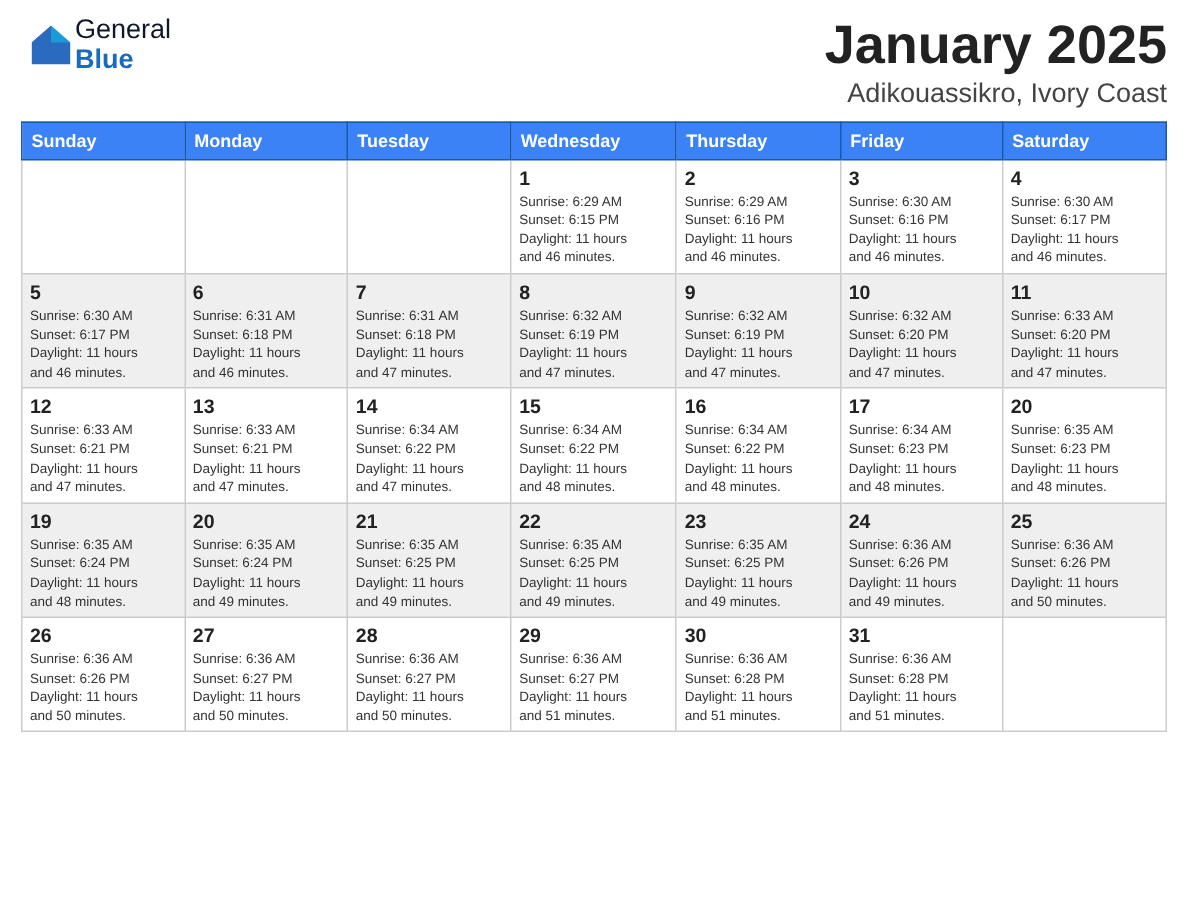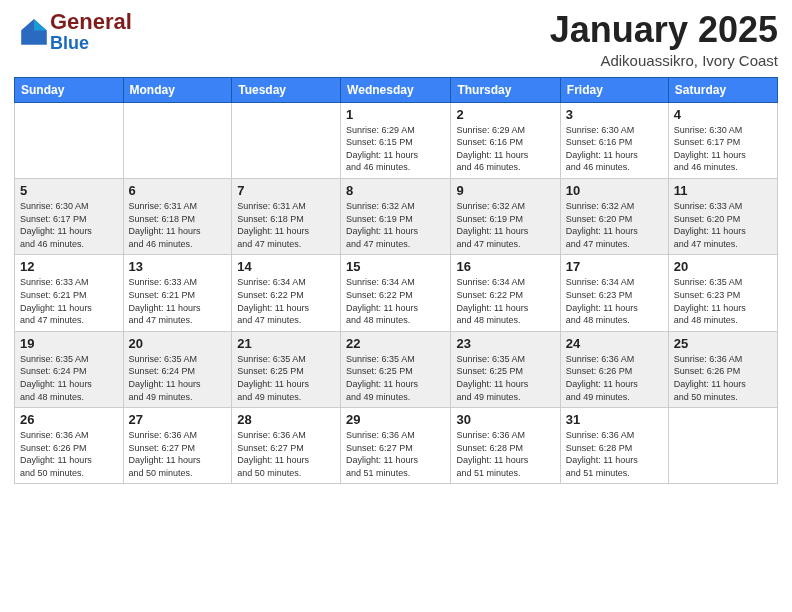--- a/index.html
+++ b/index.html
@@ -26,23 +26,23 @@
       display: flex;
       align-items: center;
       gap: 0px;
     }
     .logo-text {
       display: flex;
       flex-direction: column;
       line-height: 1.1;
     }
     .logo-general {
-      font-size: 22px;
-      font-weight: bold;
-      color: #7f1d1d;
+      font-size: 18px;
+      font-weight: normal;
+      color: #0f172a;
     }
     .logo-blue {
       font-size: 18px;
       font-weight: bold;
       color: #1a6bbf;
     }
     .logo-icon {
       width: 32px;
       height: 32px;
       margin-left: 4px;
@@ -51,21 +51,21 @@
       text-align: right;
     }
     .month-title {
       font-size: 36px;
       font-weight: bold;
       color: #222;
       line-height: 1.1;
       text-align: center;
     }
     .location-title {
-      font-size: 15px;
+      font-size: 18px;
       color: #444;
       margin-top: 2px;
     }
     .calendar {
       width: 100%;
       border-collapse: collapse;
       border: 1px solid #ccc;
     }
     .calendar th {
       background: #3b82f6;

